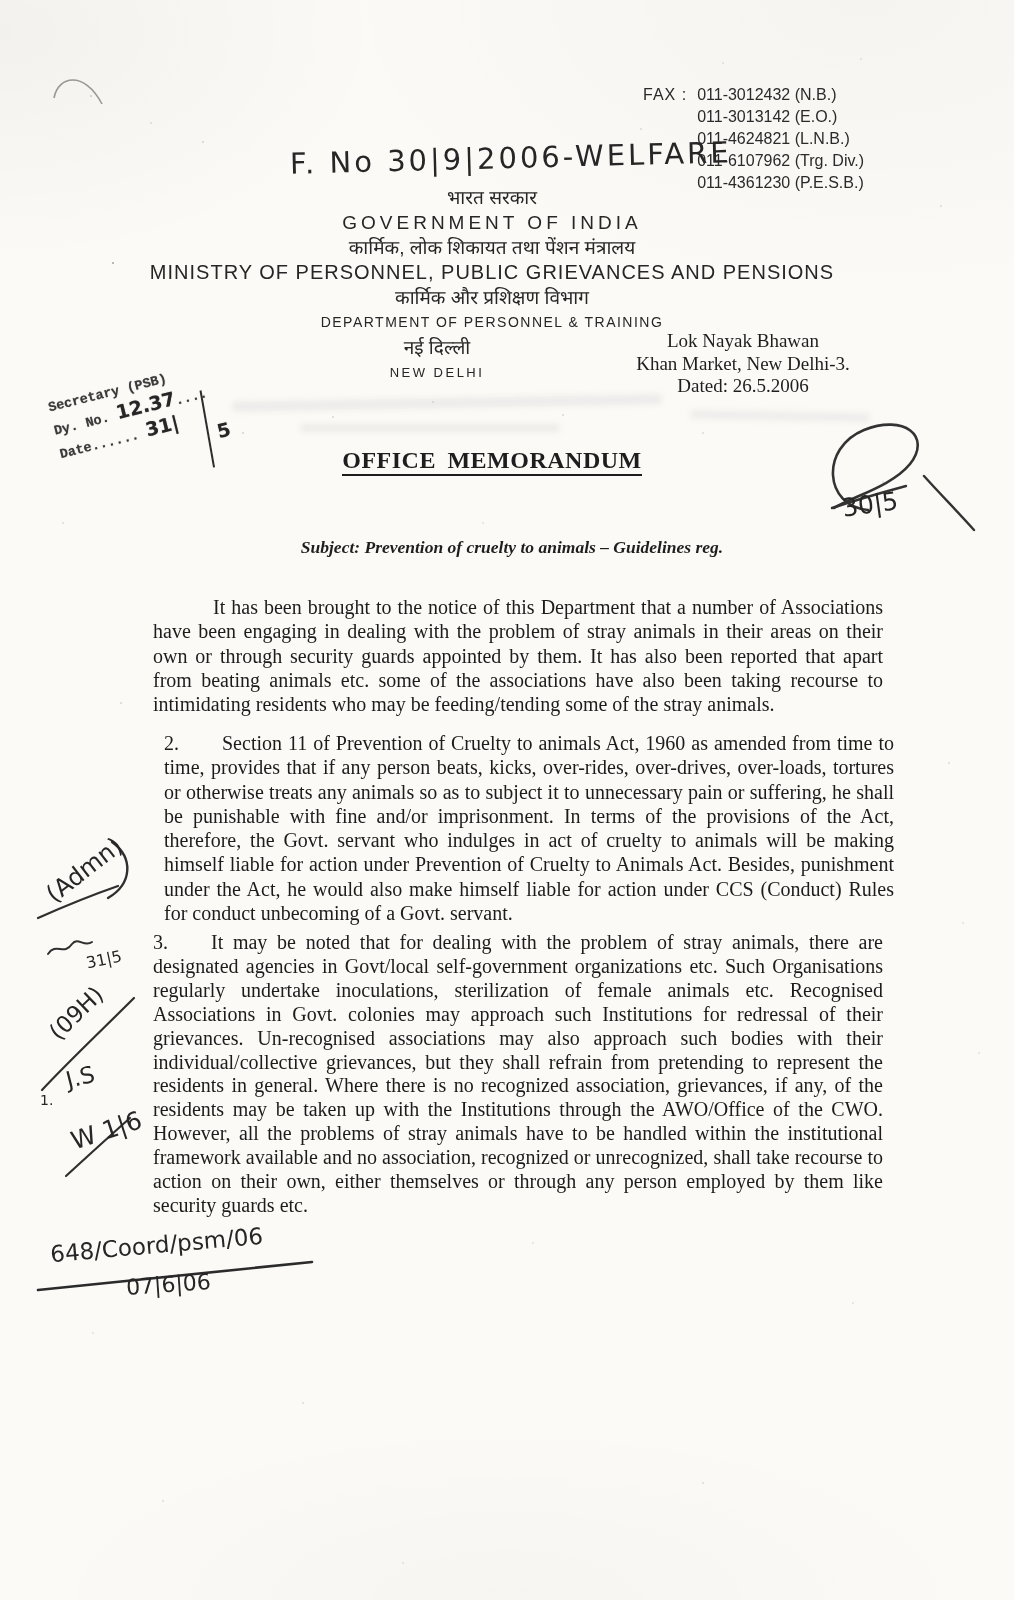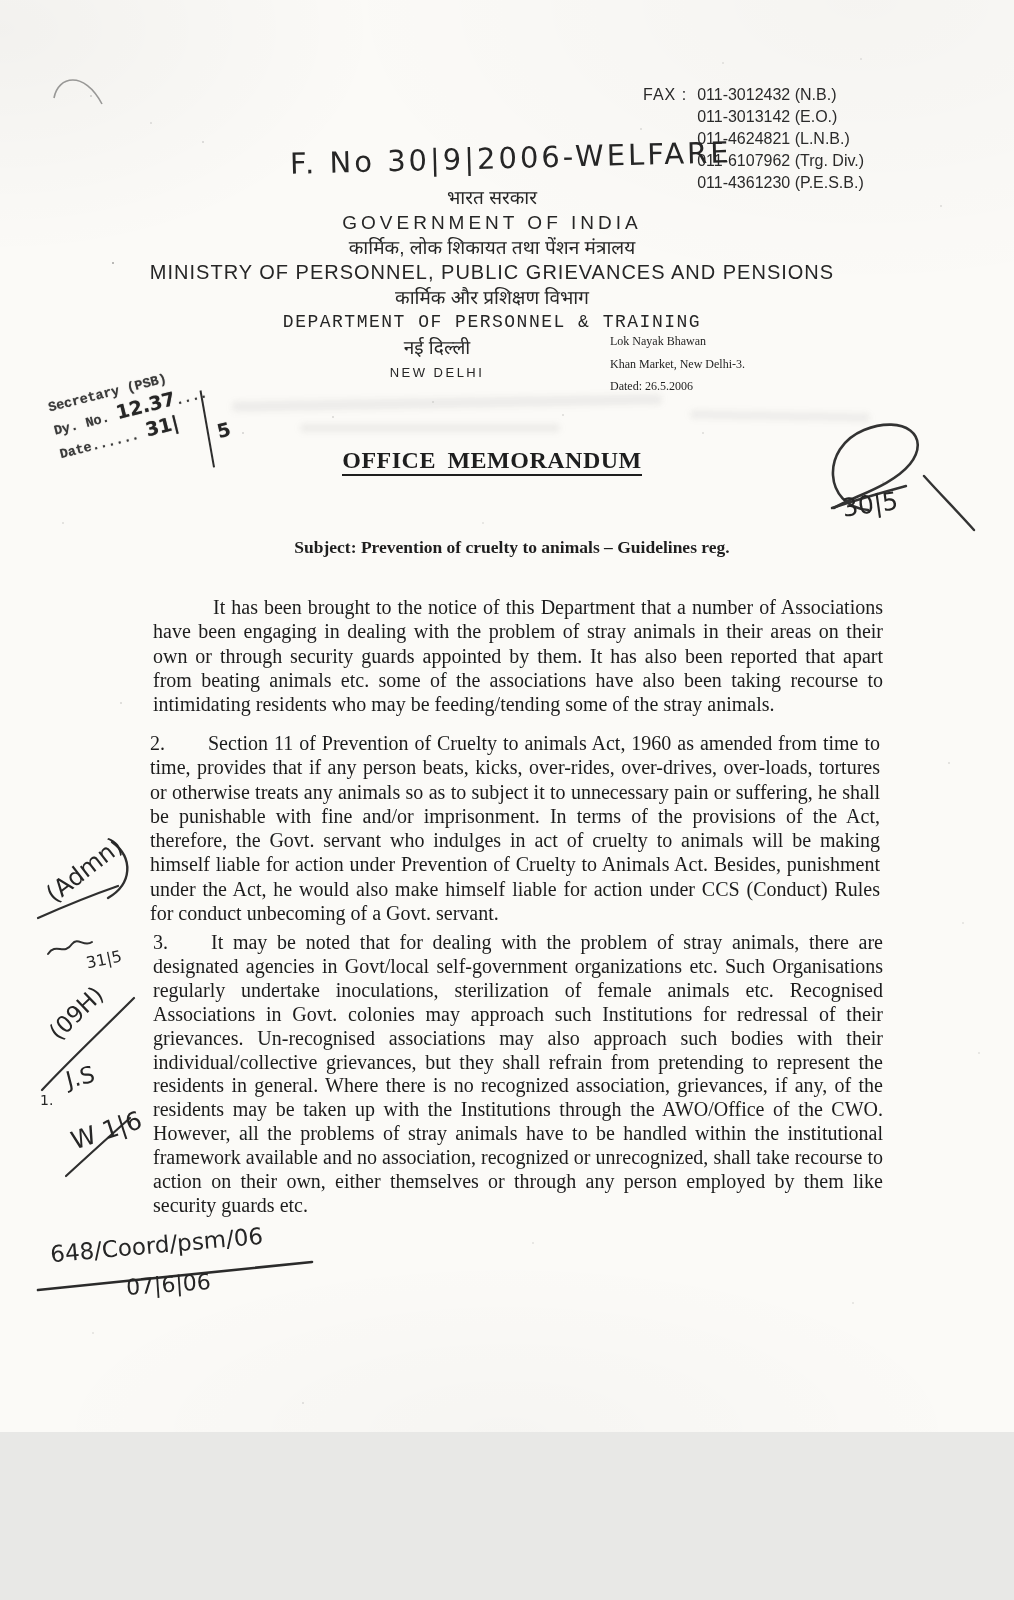--- a/index.html
+++ b/index.html
@@ -1,17 +1,17 @@
 <!DOCTYPE html>
 <html><head>
 <meta charset="utf-8">
 <style>
   html,body{margin:0;padding:0;background:#e8e8e6;}
   .page{
-    position:relative;width:1014px;height:1432px;margin:0 auto;overflow:hidden;
+    position:relative;width:1014px;height:1600px;margin:0 auto;overflow:hidden;
     background:
       radial-gradient(900px 500px at 85% 0%, rgba(0,0,0,.025), transparent 60%),
       radial-gradient(700px 420px at 0% 2%, rgba(0,0,0,.035), transparent 55%),
       radial-gradient(800px 300px at 50% 100%, rgba(0,0,0,.02), transparent 60%),
       #fbfaf7;
     font-family:"Liberation Serif", serif;color:#1e1e1e;
   }
   .abs{position:absolute;}
   
   .speck{position:absolute;width:2px;height:2px;border-radius:50%;background:transparent;
@@ -35,42 +35,42 @@
   
   .hand{font-family:"DejaVu Sans",sans-serif;color:#262626;}
   .fileno{left:290px;top:141px;font-size:29px;letter-spacing:3px;transform:rotate(-1.5deg);
           font-weight:500;}
   
   .hdr{left:130px;top:185px;width:724px;text-align:center;color:#262626;}
   .hdr div{line-height:25px;}
   .hi{font-family:"Liberation Sans","DejaVu Sans",sans-serif;font-size:19px;}
   .en1{font-family:"Liberation Sans",sans-serif;font-size:19px;letter-spacing:4px;}
   .en2{font-family:"Liberation Sans",sans-serif;font-size:20px;letter-spacing:1px;}
-  .en3{font-family:Liberation Mono, monospace;font-size:18px;letter-spacing:1.5px;}
+  .en3{font-family:Liberation Sans, sans-serif;font-size:14px;letter-spacing:1.5px;}
   .city{transform:translateX(-55px);}
   .encity{font-family:"Liberation Sans",sans-serif;font-size:13px;letter-spacing:2.5px;}
   
-  .addr{left:610px;top:330px;width:266px;text-align:left;font-size:12px;line-height:22.5px;}
+  .addr{left:610px;top:330px;width:266px;text-align:center;font-size:19px;line-height:22.5px;}
   
   .stamp{left:46px;top:398px;width:215px;transform:rotate(-14deg);transform-origin:0 0;
          font-family:"Liberation Mono",monospace;font-size:13.5px;font-weight:700;color:#3a3a3a;
          text-shadow:0 0 1px rgba(0,0,0,.45);line-height:21px;}
   .stamp .hand{font-size:19px;font-weight:600;}
   .stamp-bar{position:absolute;left:148px;top:30px;width:2px;height:78px;background:#2d2d2d;
              transform:rotate(4deg);}
   .stamp-five{position:absolute;left:158px;top:64px;font-size:19px;font-weight:600;}
   
   .memo-title{left:130px;top:447px;width:724px;text-align:center;font-size:24px;font-weight:700;
               letter-spacing:.5px;word-spacing:5px;}
   .memo-title span{border-bottom:2.5px solid #1e1e1e;padding-bottom:1px;}
-  .subject{left:150px;top:537px;width:724px;text-align:center;font-size:17.5px;font-weight:700;}
+  .subject{left:150px;top:537px;width:724px;text-align:center;font-size:17.5px;font-weight:700;font-style:italic;}
   
   .para{width:730px;font-size:20px;line-height:24.3px;text-align:justify;color:#1c1c1c;}
   .p1{left:153px;top:595px;text-indent:60px;}
-  .p2{left:150px;top:731px;}
+  .p2{left:164px;top:731px;}
   .p3{left:153px;top:931px;line-height:23.9px;}
   .pnum{display:inline-block;width:58px;text-indent:0;}
   
   .ann{position:absolute;font-family:"DejaVu Sans",sans-serif;color:#262626;}
   .a1{left:40px;top:856px;font-size:24px;transform:rotate(-38deg);}
   .a2{left:86px;top:950px;font-size:16px;transform:rotate(-12deg);}
   .a3{left:44px;top:1000px;font-size:23px;transform:rotate(-44deg);}
   .a4{left:66px;top:1064px;font-size:23px;transform:rotate(-14deg);}
   .a5{left:40px;top:1092px;font-size:14px;}
   .a6{left:70px;top:1116px;font-size:25px;transform:rotate(-18deg);}

